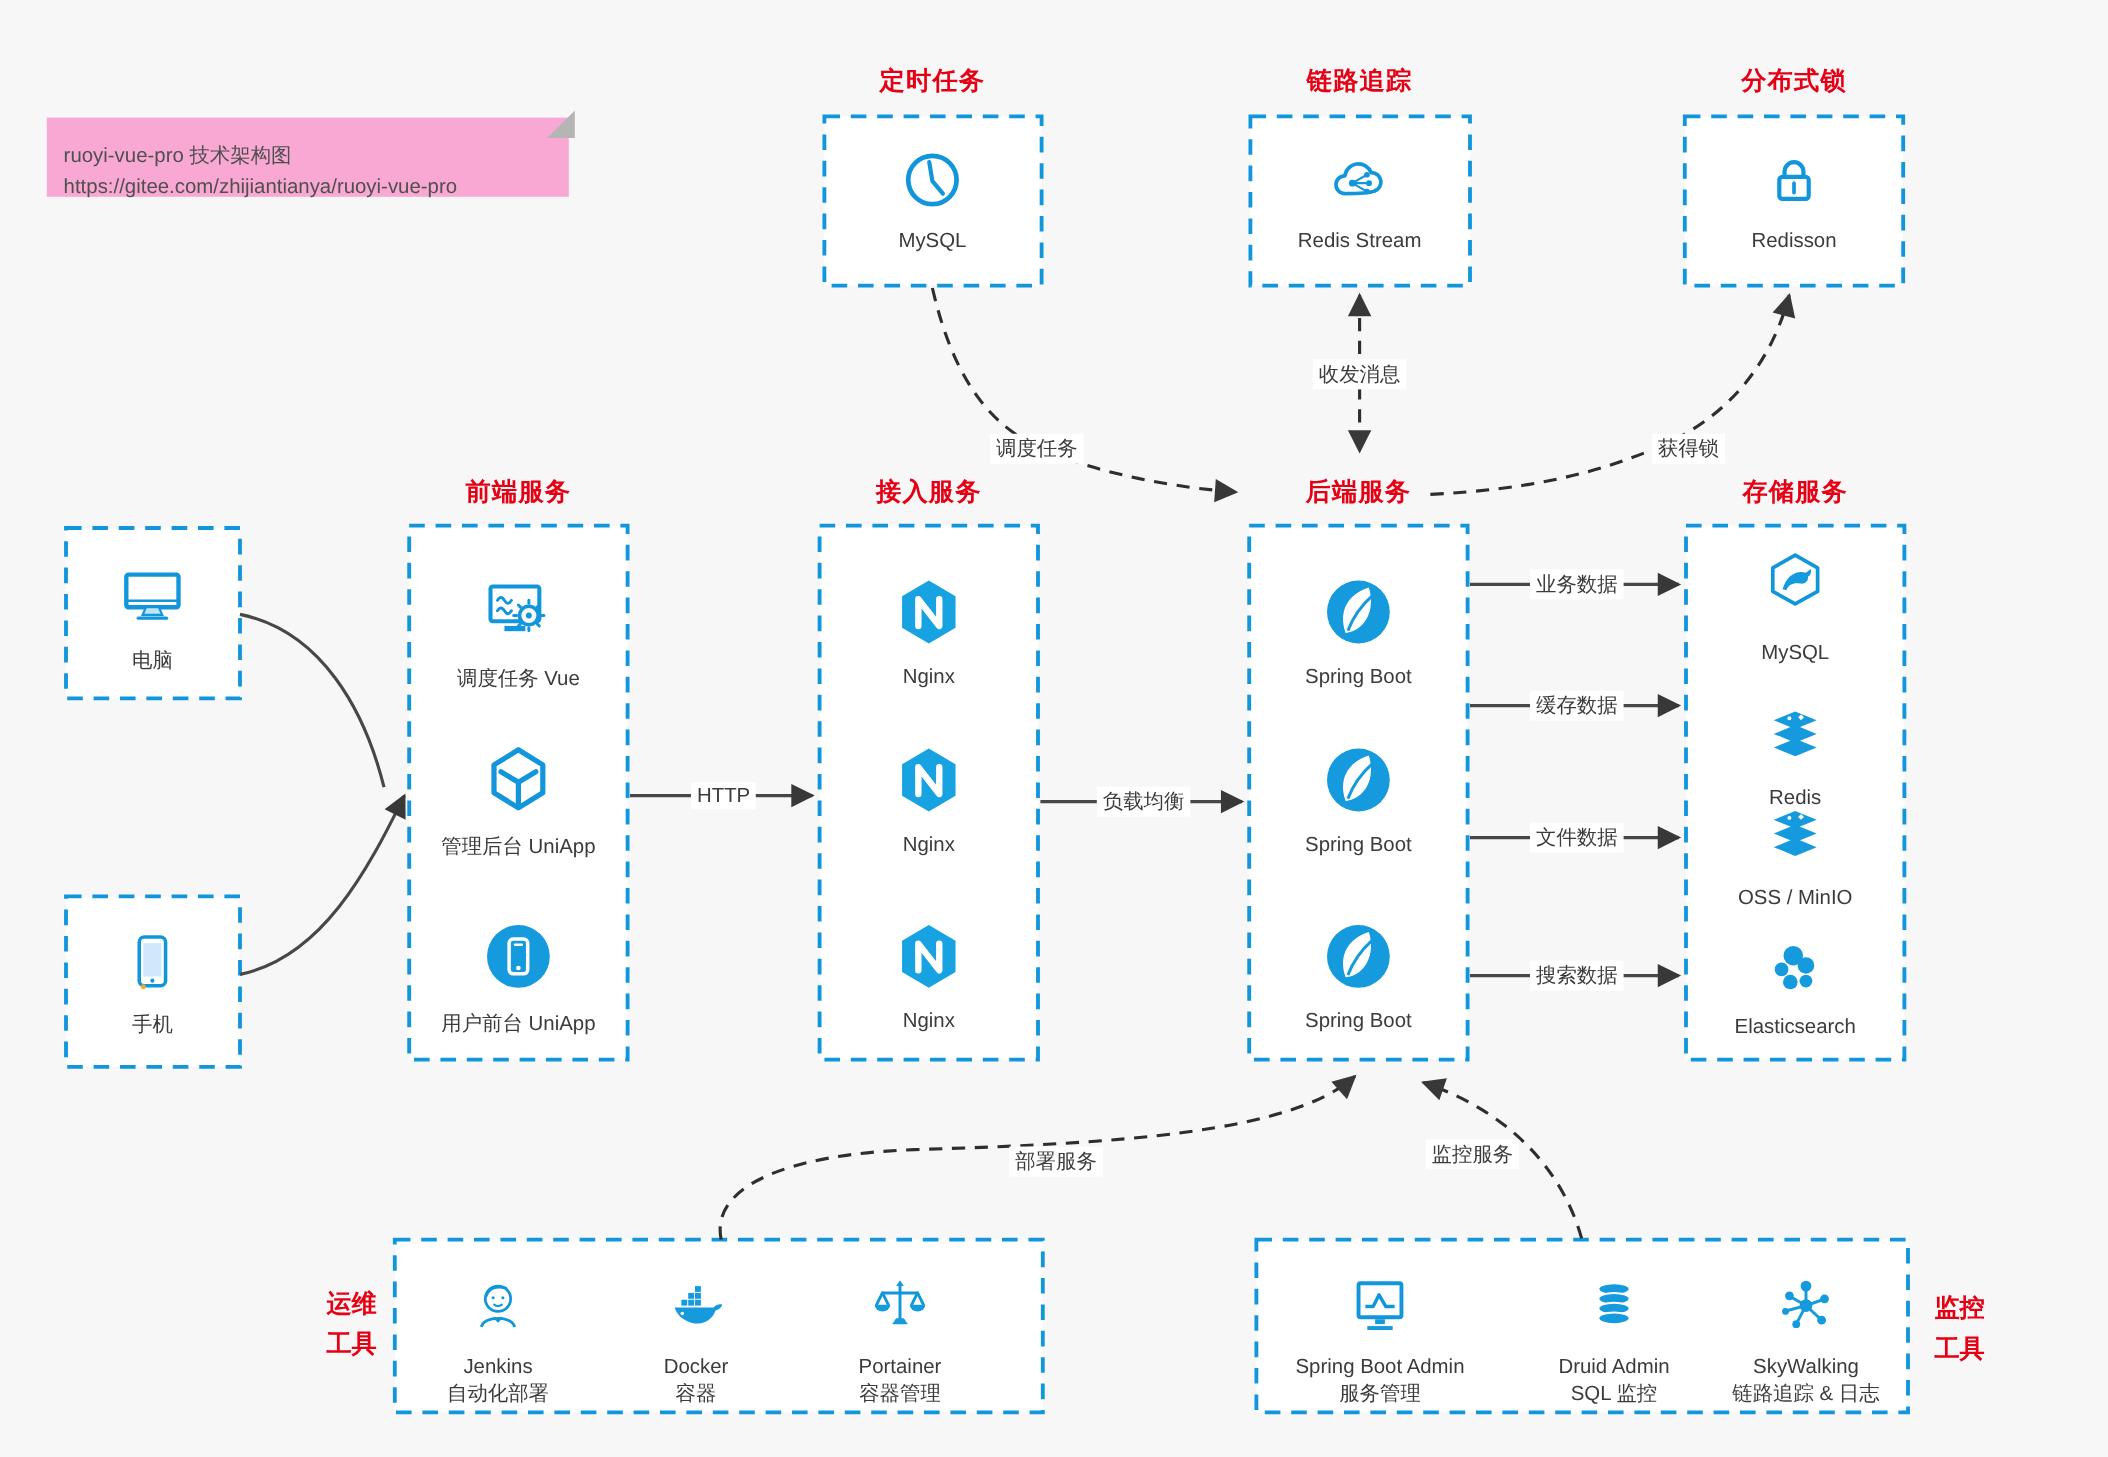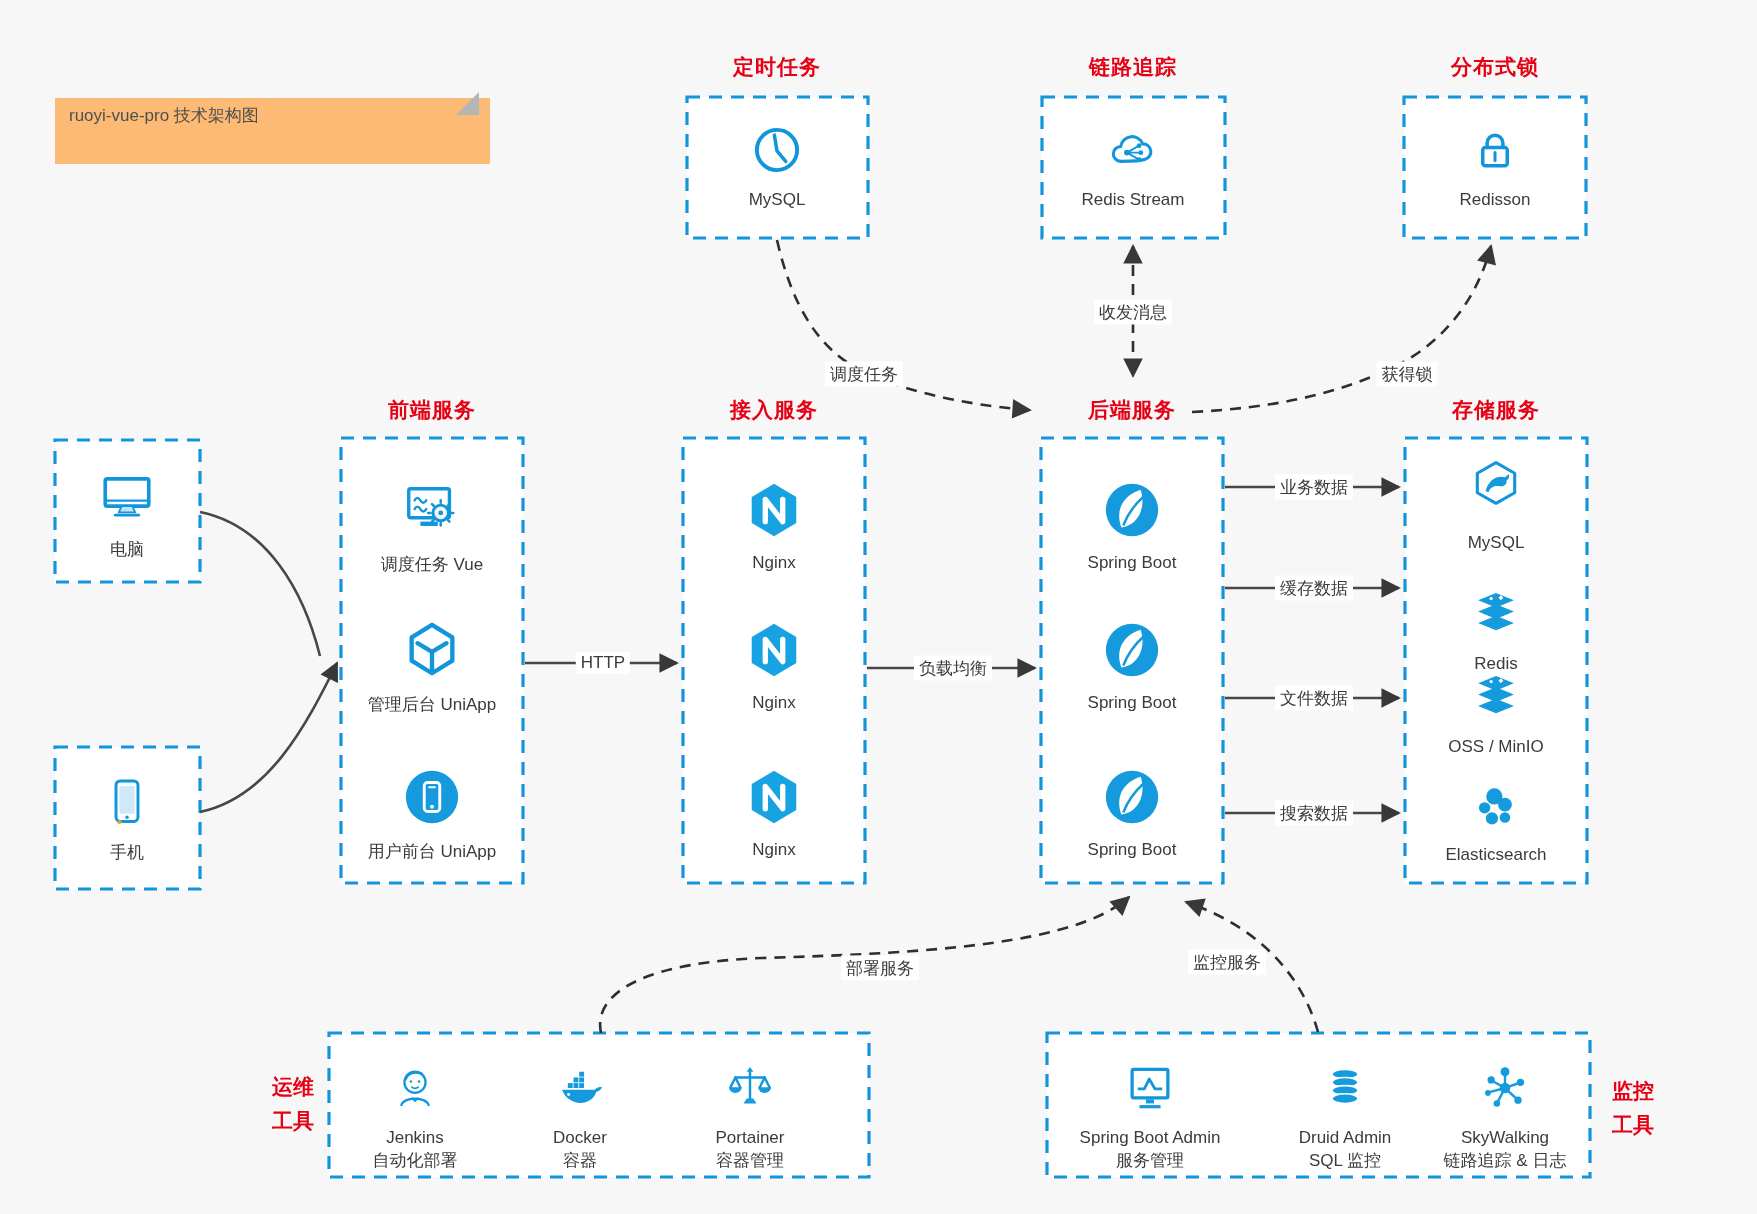--- a/index.html
+++ b/index.html
@@ -8,22 +8,22 @@
   .wires{position:absolute;left:0;top:0;}
   .rtitle{position:absolute;transform:translate(-50%,-50%);font-size:21px;font-weight:bold;
           color:#e60014;white-space:nowrap;letter-spacing:1px;}
   .sideTitle{position:absolute;transform:translate(-50%,0);font-size:21px;font-weight:bold;
           color:#e60014;text-align:center;line-height:34px;white-space:nowrap;}
   .elabel{position:absolute;transform:translate(-50%,-50%);background:#fff;padding:1px 5px;
           font-size:17px;white-space:nowrap;color:#3b3b3b;}
   .node{position:absolute;width:180px;text-align:center;}
   .node .lbl{font-size:17px;color:#3b3b3b;margin-top:8px;white-space:nowrap;}
   .tool .lbl{margin-top:8px;line-height:23px;white-space:nowrap;}
-  .note{position:absolute;left:55px;top:98px;width:435px;height:66px;background:#fdba74;
-        padding:5px 0 0 14px;box-sizing:border-box;font-size:17px;line-height:26px;color:#4f4f4f;}
+  .note{position:absolute;left:39px;top:98px;width:435px;height:66px;background:#f9a8d4;
+        padding:19px 0 0 14px;box-sizing:border-box;font-size:17px;line-height:26px;color:#4f4f4f;}
   .fold{position:absolute;left:456px;top:92px;}
 </style>
 </head>
 <body>
 
 <div class="canvas">
 
   <svg class="wires" width="1757" height="1214">
     <defs>
       <marker id="ah" viewBox="0 0 12 12" refX="10" refY="6" markerWidth="9" markerHeight="9" orient="auto-start-reverse">
@@ -60,20 +60,21 @@
       <path d="M777,240 C792,305 818,351 866,373 C916,396 986,407 1030,410" marker-end="url(#ah)"></path>
       <path d="M1133,246 V376" marker-start="url(#ah)" marker-end="url(#ah)"></path>
       <path d="M1192,412 C1270,408 1332,396 1392,368 C1450,340 1479,292 1491,246" marker-end="url(#ah)"></path>
       <path d="M601,1033 C592,990 652,962 762,958 C932,953 1077,944 1129,897" marker-end="url(#ah)"></path>
       <path d="M1318,1032 C1305,985 1268,930 1186,902" marker-end="url(#ah)"></path>
     </g>
   </svg>
 
   <div class="note">
     <div>ruoyi-vue-pro 技术架构图</div>
+    <div>https://gitee.com/zhijiantianya/ruoyi-vue-pro</div>
   </div>
   <div class="fold">
     <svg width="26" height="26">
         <path d="M0,23 L23,0 L23,23 Z" fill="#b5b5b5"></path>
       </svg>
   </div>
 
   <div class="rtitle" style="left:777px;top:67px">定时任务</div>
   <div class="rtitle" style="left:1133px;top:67px">链路追踪</div>
   <div class="rtitle" style="left:1495px;top:67px">分布式锁</div>

